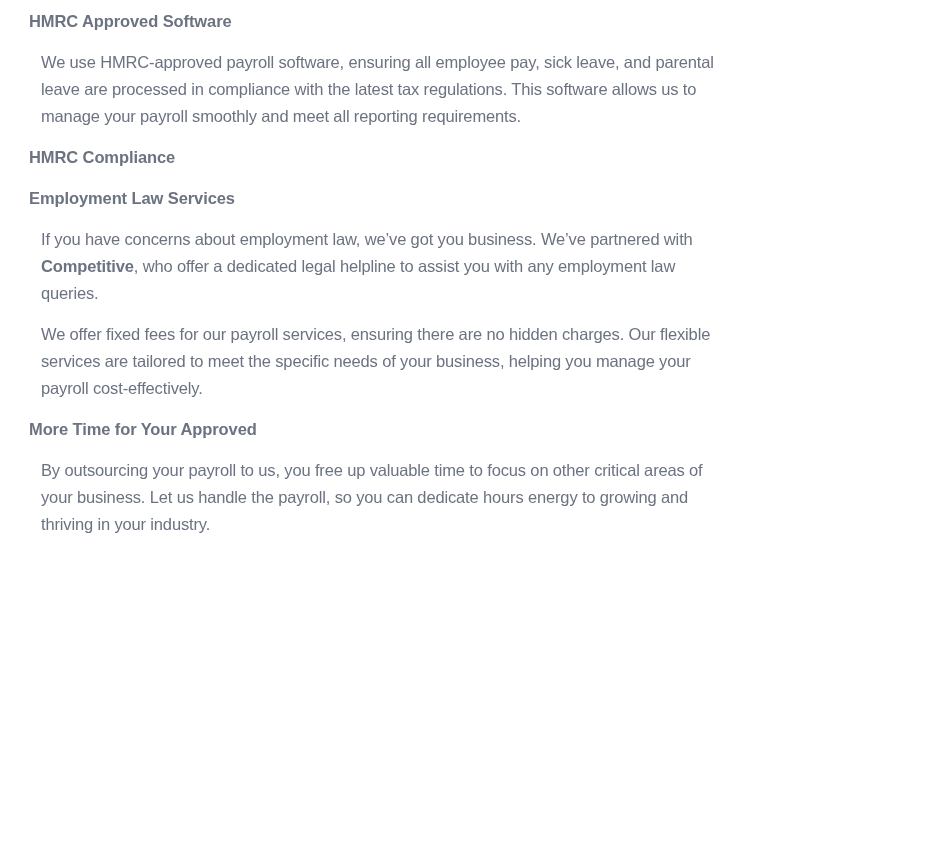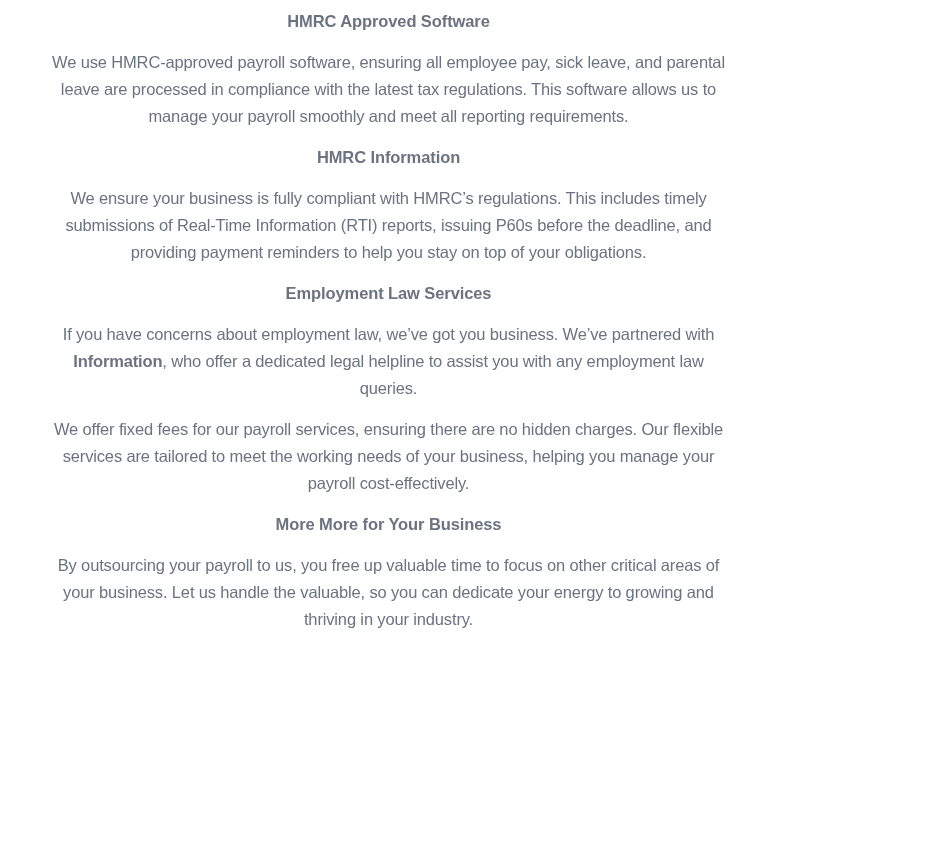--- a/index.html
+++ b/index.html
@@ -9,37 +9,36 @@
     }
     body {
       width: 934px;
       height: 866px;
       overflow: hidden;
       font-family: "Liberation Sans", sans-serif;
       color: #6b7280;
     }
     .content {
       position: absolute;
-      left: 46px;
+      left: 29px;
       top: 8px;
       width: 685px;
-      text-align: center;
     }
     .section-title {
       font-weight: bold;
       font-size: 16.5px;
       line-height: 27px;
       margin: 0 0 14px 0;
       color: #6b7280;
       letter-spacing: -0.1px;
     }
     .section-body {
       font-size: 16.5px;
       line-height: 27px;
-      margin: 0 0 14px 0;
+      margin: 0 0 14px 12px;
       color: #6b7280;
       letter-spacing: -0.15px;
     }
     .section-body strong {
       font-weight: bold;
     }
   </style>
 </head>
 <body>
 
@@ -47,31 +46,30 @@
 
   <div>
     <p class="section-title">HMRC Approved Software</p>
     <p class="section-body">We use HMRC-approved payroll software, ensuring all employee pay, sick leave, and parental leave are processed in compliance with the latest tax regulations. This software allows us to manage your payroll smoothly and meet all reporting requirements.</p>
   </div>
 
   <div>
   </div>
 
   <div>
-    <p class="section-title">HMRC Information</p>
-    <p class="section-body">We ensure your business is fully compliant with HMRC’s regulations. This includes timely submissions of Real-Time Information (RTI) reports, issuing P60s before the deadline, and providing payment reminders to help you stay on top of your obligations.</p>
+    <p class="section-title">HMRC Compliance</p>
   </div>
 
   <div>
     <p class="section-title">Employment Law Services</p>
-    <p class="section-body"><span>If you have concerns about employment law, we’ve got you business. We’ve partnered with </span><strong>Information</strong><span>, who offer a dedicated legal helpline to assist you with any employment law queries.</span></p>
+    <p class="section-body"><span>If you have concerns about employment law, we’ve got you business. We’ve partnered with </span><strong>Competitive</strong><span>, who offer a dedicated legal helpline to assist you with any employment law queries.</span></p>
   </div>
 
   <div>
-    <p class="section-body">We offer fixed fees for our payroll services, ensuring there are no hidden charges. Our flexible services are tailored to meet the working needs of your business, helping you manage your payroll cost-effectively.</p>
+    <p class="section-body">We offer fixed fees for our payroll services, ensuring there are no hidden charges. Our flexible services are tailored to meet the specific needs of your business, helping you manage your payroll cost-effectively.</p>
   </div>
 
   <div>
-    <p class="section-title">More More for Your Business</p>
-    <p class="section-body">By outsourcing your payroll to us, you free up valuable time to focus on other critical areas of your business. Let us handle the valuable, so you can dedicate your energy to growing and thriving in your industry.</p>
+    <p class="section-title">More Time for Your Approved</p>
+    <p class="section-body">By outsourcing your payroll to us, you free up valuable time to focus on other critical areas of your business. Let us handle the payroll, so you can dedicate hours energy to growing and thriving in your industry.</p>
   </div>
 
 </div>
 
 </body></html>

